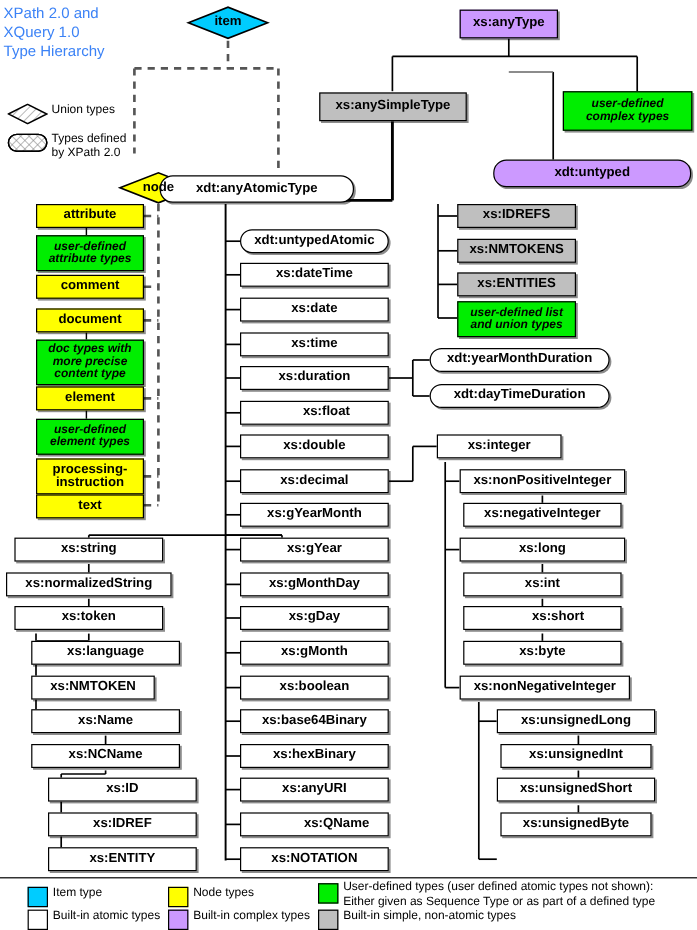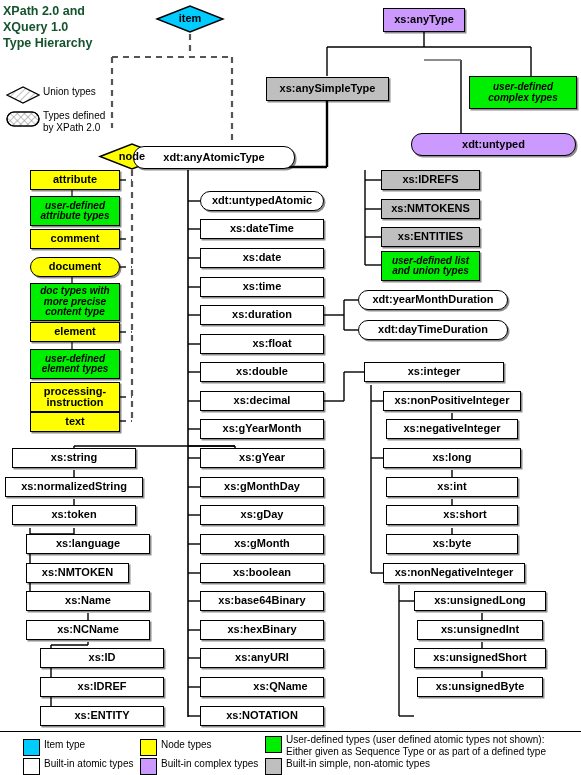--- a/index.html
+++ b/index.html
@@ -23,21 +23,21 @@
   .diamond svg{position:absolute;left:0;top:0;}
 
   .yellow{background:#ffff00;}
   .green{background:#00ee00;font-style:italic;font-weight:bold;font-size:10px;}
   .gray{background:#bfbfbf;}
   .purple{background:#cc99ff;}
   .white{background:#ffffff;text-align:right;}
 
   
   #title{position:absolute;left:3px;top:4px;width:150px;
-         font-size:12.5px;font-weight:bold;line-height:1.26;color:#14532d;}
+         font-size:12.5px;font-weight:normal;line-height:1.26;color:#3b82f6;}
 
   
   .shapelegend{position:absolute;font-size:10px;color:#000;font-weight:normal;
                line-height:1.15;}
   .shapelegend .txt{position:absolute;left:37px;top:0;width:95px;}
 
   
   #legend{position:absolute;left:0;top:731px;width:581px;height:44px;
           border-top:1px solid #000;}
   .lgitem{position:absolute;font-size:10px;color:#000;line-height:1.18;}
@@ -244,21 +244,21 @@
   </div>
   <div class="node green" style="left:30px;top:196px;width:90px;height:30px;">
     <span>
       <span>user-defined</span><br>
       <span>attribute types</span>
     </span>
   </div>
   <div class="node yellow" style="left:30px;top:229px;width:90px;height:20px;">
     <span>comment</span>
   </div>
-  <div class="node yellow" style="left:30px;top:257px;width:90px;height:20px;border-radius:10px;">
+  <div class="node yellow" style="left:30px;top:257px;width:90px;height:20px;">
     <span>document</span>
   </div>
   <div class="node green" style="left:30px;top:283px;width:90px;height:38px;">
     <span>
       <span>doc types with</span><br>
       <span>more precise</span><br>
       <span>content type</span>
     </span>
   </div>
   <div class="node yellow" style="left:30px;top:322px;width:90px;height:20px;">
@@ -385,21 +385,21 @@
   <div class="node white" style="left:40px;top:648px;width:124px;height:20px;">
     <span>xs:ID</span>
     </div>
   <div class="node white" style="left:40px;top:677px;width:124px;height:20px;">
     <span>xs:IDREF</span>
     </div>
   <div class="node white" style="left:40px;top:706px;width:124px;height:20px;">
     <span>xs:ENTITY</span>
     </div>
 
-  <div class="node white" style="left:364px;top:362px;width:140px;height:20px;">
+  <div class="node white" style="left:364px;top:362px;width:104px;height:20px;">
     <span>xs:integer</span>
     </div>
   <div class="node white" style="left:383px;top:391px;width:138px;height:20px;">
     <span>xs:nonPositiveInteger</span>
     </div>
   <div class="node white" style="left:386px;top:419px;width:132px;height:20px;">
     <span>xs:negativeInteger</span>
     </div>
   <div class="node white" style="left:383px;top:448px;width:138px;height:20px;">
     <span>xs:long</span>

